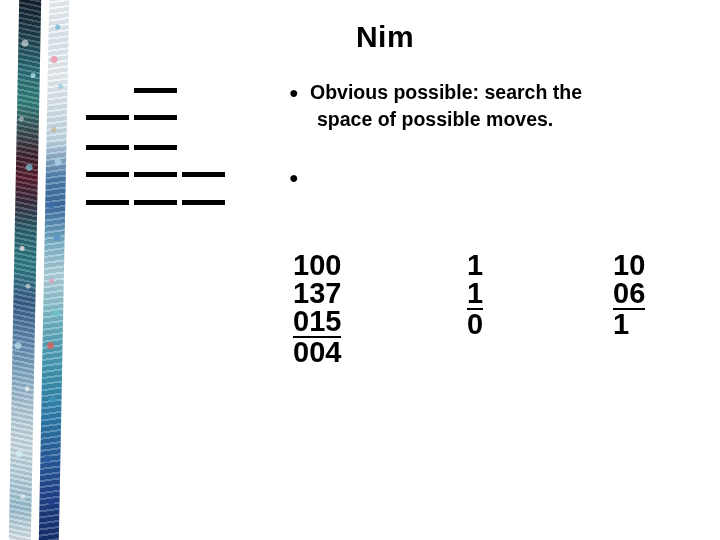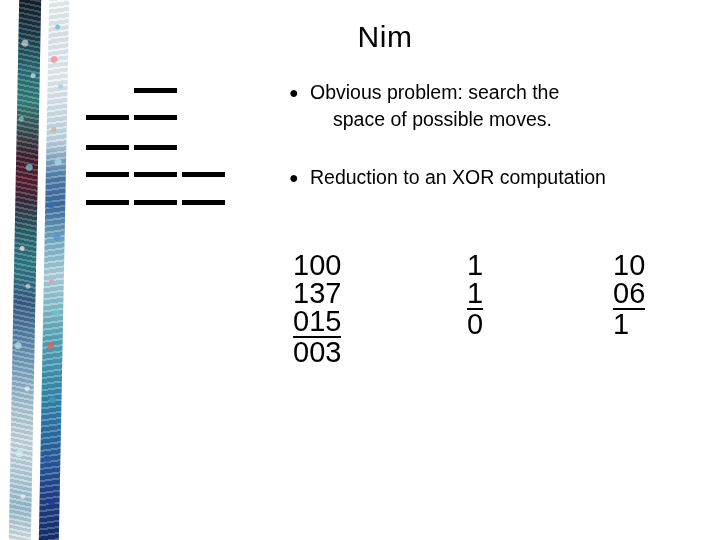--- a/index.html
+++ b/index.html
@@ -9,20 +9,21 @@
   }
   body {
     font-family: "Liberation Sans", sans-serif;
   }
   #slide {
     position: relative;
     width: 720px;
     height: 540px;
     background: #ffffff;
     overflow: hidden;
+    font-weight: bold;
   }
 
   
   .deco-strip {
     position: absolute;
     top: 0;
     height: 540px;
     overflow: hidden;
   }
   .deco-strip-a {
@@ -144,21 +145,21 @@
     top: 0;
     font-size: 16px;
     line-height: 27px;
   }
   .bullet-text {
     display: block;
     margin-left: 21px;
   }
   .bullet-text-line2 {
     display: block;
-    margin-left: 44px;
+    margin-left: 28px;
   }
   #bullet-1 { left: 289px; top: 79px;  width: 360px; }
   #bullet-2 { left: 289px; top: 164px; width: 400px; }
 
   
   .xor-col {
     position: absolute;
     color: #000000;
     font-size: 29px;
     line-height: 28px;
@@ -204,34 +205,33 @@
       </div>
       <div class="nim-row" style="top: 120px;">
         <div class="nim-stick" style="left: 0px; background: rgb(0, 0, 0);"></div>
         <div class="nim-stick" style="left: 48px; background: rgb(0, 0, 0);"></div>
         <div class="nim-stick" style="left: 96px; background: rgb(0, 0, 0);"></div>
       </div>
     </div>
 
   <div class="bullet-block" id="bullet-1">
     <span class="bullet-mark">●</span>
-    <span class="bullet-text">Obvious problem: search the</span>
+    <span class="bullet-text">Obvious possible: search the</span>
     <span class="bullet-text-line2">space of possible moves.</span>
   </div>
 
   <div class="bullet-block" id="bullet-2">
     <span class="bullet-mark">●</span>
-    <span class="bullet-text">Reduction to an XOR computation</span>
   </div>
 
   <div class="xor-col" id="xor-col-1">
       <span class="xor-line">100</span>
       <span class="xor-line">137</span>
       <span class="xor-line ruled">015</span>
-      <span class="xor-line">003</span>
+      <span class="xor-line">004</span>
     </div>
   <div class="xor-col" id="xor-col-2">
       <span class="xor-line">1</span>
       <span class="xor-line ruled">1</span>
       <span class="xor-line">0</span>
     </div>
   <div class="xor-col" id="xor-col-3">
       <span class="xor-line">10</span>
       <span class="xor-line ruled">06</span>
       <span class="xor-line">1</span>

